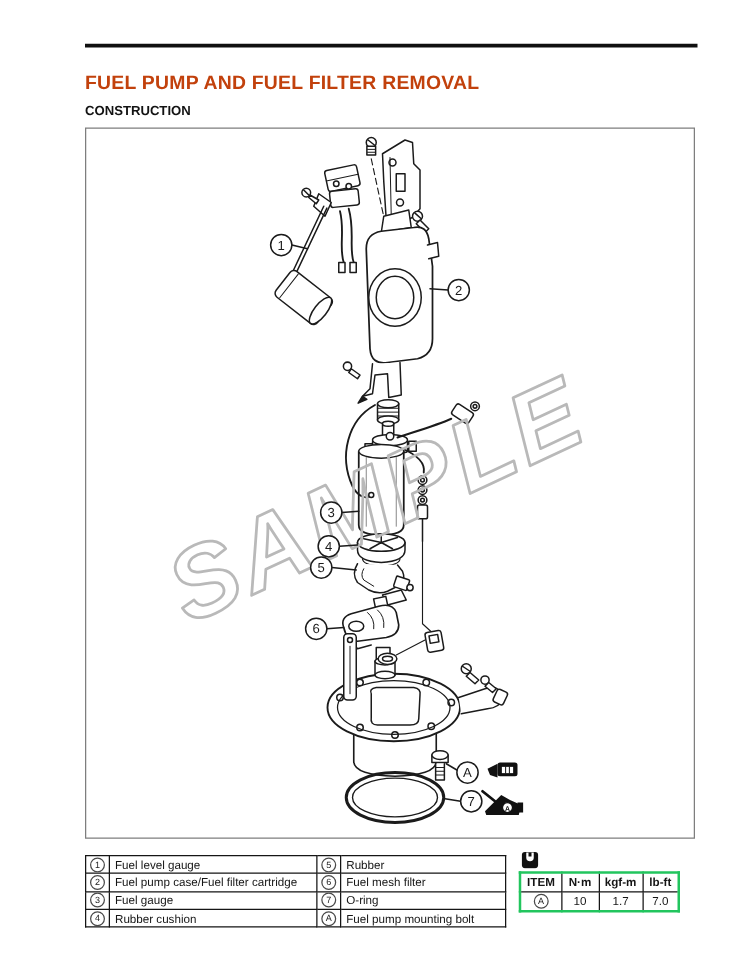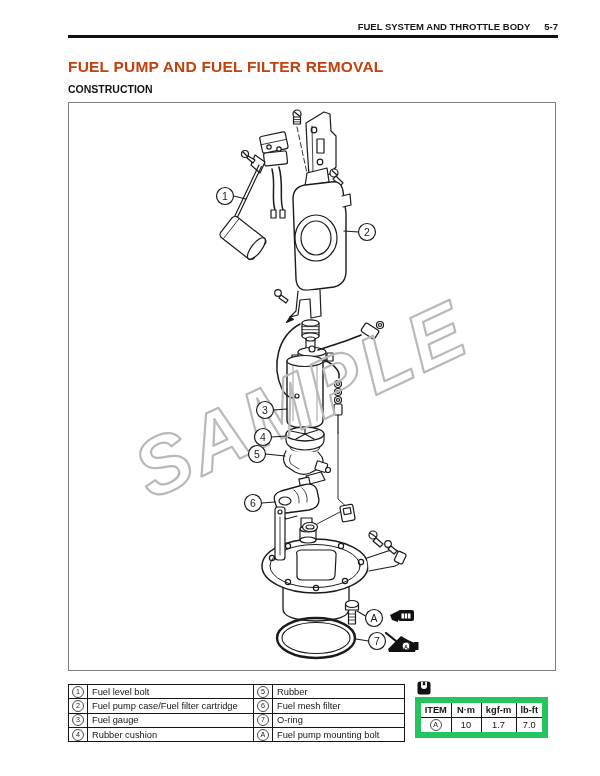--- a/index.html
+++ b/index.html
@@ -17,34 +17,31 @@
   table.parts{position:absolute;top:684px;left:68px;border-collapse:collapse;
           table-layout:fixed;width:336px;border:1.5px solid #151515;}
   table.parts td{border:1px solid #151515;font-size:9.3px;height:13.3px;
           padding:0 0 0 4px;white-space:nowrap;overflow:hidden;color:#151515;}
   table.parts td.numcell{text-align:center;padding:0;}
   .circ{display:inline-block;width:10px;height:10px;border:1px solid #4a4a4a;
         border-radius:50%;font-size:7.2px;line-height:9.6px;text-align:center;
         color:#222;vertical-align:middle;background:#fff;}
   .wrench{position:absolute;top:681px;left:417px;line-height:0;}
   table.torque{position:absolute;top:697px;left:415px;border-collapse:collapse;
-          table-layout:fixed;width:127px;border:6px solid #22c55e;text-align:center;}
+          table-layout:fixed;width:127px;border:2px solid #22c55e;text-align:center;}
   table.torque th{border:1px solid #151515;font-size:9.3px;height:14px;
           font-weight:bold;padding:0;color:#151515;}
   table.torque td{border:1px solid #151515;font-size:9.3px;height:13.5px;
           padding:0;color:#151515;}
 </style>
 </head>
 <body>
 
 <div class="page">
 
-  <div class="hdr">
-    <span>FUEL SYSTEM AND THROTTLE BODY</span><span class="pg">5-7</span>
-  </div>
   <div class="rule"></div>
 
   <div class="ttl">FUEL PUMP AND FUEL FILTER REMOVAL</div>
   <div class="sub">CONSTRUCTION</div>
 
   <div class="figbox">
     <svg width="486" height="567" viewBox="0 0 486 567">
       <g stroke="#1b1b1b" fill="none" stroke-width="1.2" stroke-linecap="round" stroke-linejoin="round">
 
         <g>
@@ -319,21 +316,21 @@
   <table class="parts">
     <colgroup>
         <col style="width:19px">
         <col style="width:166px">
         <col style="width:19px">
         <col style="width:132px">
       </colgroup>
     <tbody>
       <tr>
         <td class="numcell"><span class="circ">1</span></td>
-        <td>Fuel level bolt</td>
+        <td>Fuel level gauge</td>
         <td class="numcell"><span class="circ">5</span></td>
         <td>Rubber</td>
       </tr>
       <tr>
         <td class="numcell"><span class="circ">2</span></td>
         <td>Fuel pump case/Fuel filter cartridge</td>
         <td class="numcell"><span class="circ">6</span></td>
         <td>Fuel mesh filter</td>
       </tr>
       <tr>

